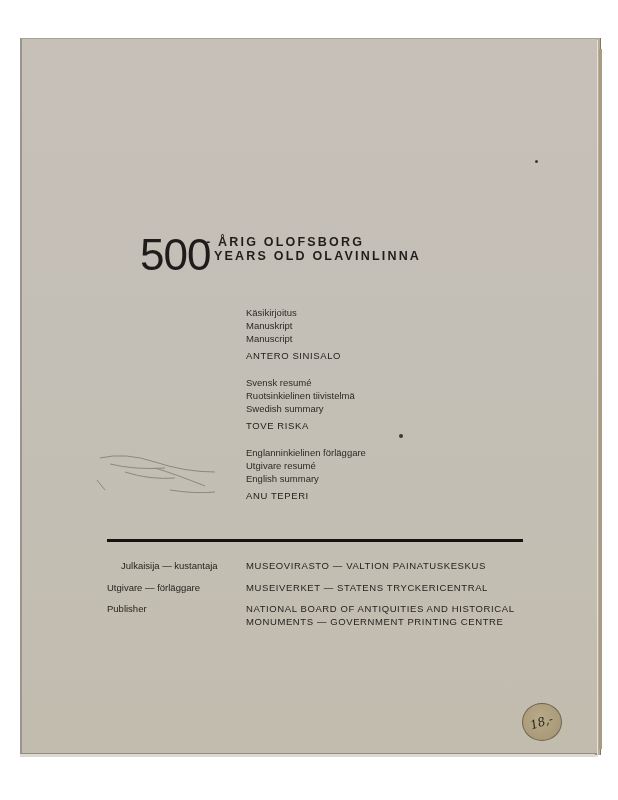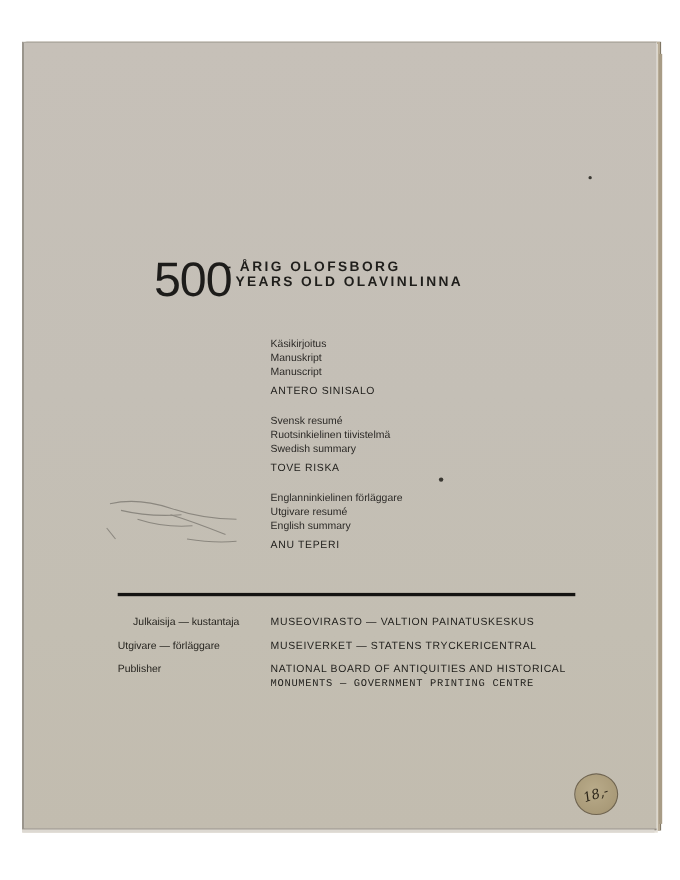--- a/index.html
+++ b/index.html
@@ -86,21 +86,21 @@
 <div class="rule"></div>
 
 <div class="pub-row" style="top:559px;margin-left:14px;">Julkaisija — kustantaja</div>
 <div class="pub-val" style="top:559px;">MUSEOVIRASTO — VALTION PAINATUSKESKUS</div>
 
 <div class="pub-row" style="top:581px;">Utgivare — förläggare</div>
 <div class="pub-val" style="top:581px;">MUSEIVERKET — STATENS TRYCKERICENTRAL</div>
 
 <div class="pub-row" style="top:602px;">Publisher</div>
 <div class="pub-val" style="top:602px;">NATIONAL BOARD OF ANTIQUITIES AND HISTORICAL</div>
-<div class="pub-val" style="top:615px;font-family:Liberation Mono, monospace;">MONUMENTS — GOVERNMENT PRINTING CENTRE</div>
+<div class="pub-val" style="top:615px;">MONUMENTS — GOVERNMENT PRINTING CENTRE</div>
 
 <svg class="smudge" viewBox="0 0 140 60">
   <g stroke="#5d5a54" stroke-width="1" fill="none" opacity="0.55">
     <path d="M5 8 Q30 2 60 12 T120 22"></path>
     <path d="M15 14 Q40 20 70 18"></path>
     <path d="M30 22 Q55 30 80 28"></path>
     <path d="M60 18 Q80 24 110 36"></path>
     <path d="M2 30 L10 40"></path>
     <path d="M75 40 Q100 44 120 42"></path>
   </g>

